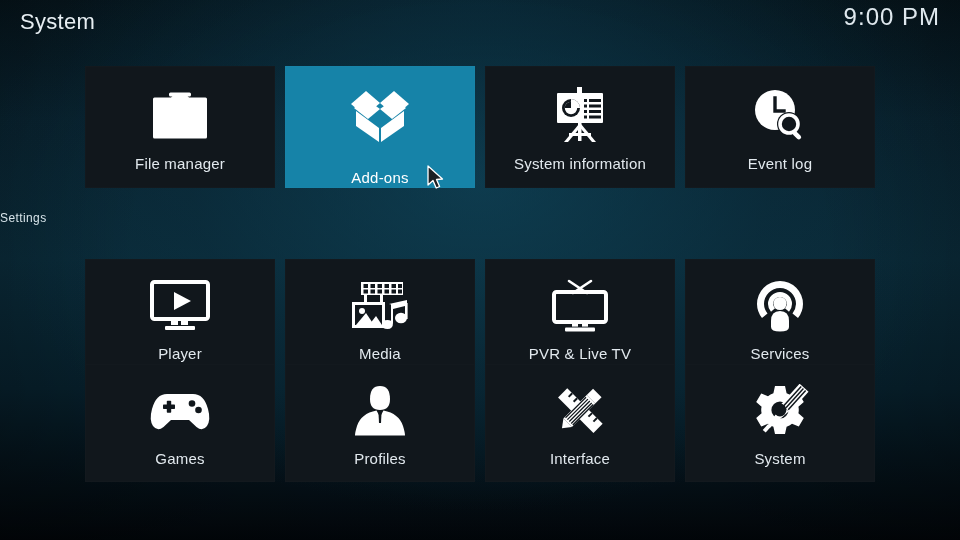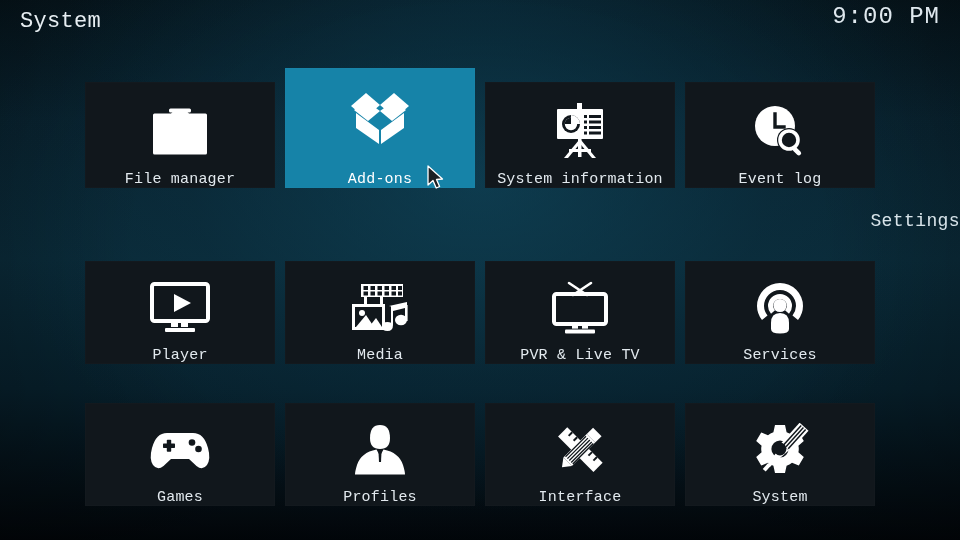--- a/index.html
+++ b/index.html
@@ -17,21 +17,20 @@
 
   #screen {
     position: relative;
     width: 960px;
     height: 540px;
     overflow: hidden;
     background:
       radial-gradient(ellipse 640px 420px at 50% 34%, rgba(17,76,99,0.55) 0%, rgba(12,52,70,0.30) 45%, rgba(5,22,32,0.0) 78%),
       radial-gradient(ellipse 900px 300px at 50% 0%, rgba(8,40,55,0.70) 0%, rgba(4,16,24,0.0) 70%),
       linear-gradient(180deg, #061218 0%, #092330 22%, #0a2a38 48%, #07202c 72%, #03090e 97%, #01060a 100%);
-    font-family: Liberation Mono, monospace;
   }
   
   #screen::after {
     content: "";
     position: absolute;
     inset: 0;
     pointer-events: none;
     background:
       radial-gradient(ellipse 760px 520px at 50% 45%, rgba(0,0,0,0) 45%, rgba(0,0,0,0.45) 100%);
   }
@@ -65,25 +64,24 @@
 
   
   .row {
     position: absolute;
     left: 85px;
     width: 790px;
     height: 122px;
     display: flex;
     gap: 10px;
     z-index: 4;
-    align-items: flex-end;
   }
   #row1 { top: 66px; }
-  #row2 { top: 248px; height: 116px; }
-  #row3 { top: 388px; height: 118px; }
+  #row2 { top: 259px; height: 116px; }
+  #row3 { top: 364px; height: 118px; }
 
   .tile {
     position: relative;
     flex: 1 1 0;
     background: #11171c;
     box-shadow: inset 0 0 0 1px rgba(255,255,255,0.012);
     display: flex;
     flex-direction: column;
     align-items: center;
     justify-content: flex-start;
@@ -122,22 +120,22 @@
   }
   #row2 .tile .label, #row3 .tile .label { margin-top: 10px; }
   .tile.selected .label { color: #ffffff; }
 
   
   .section-caption {
     position: absolute;
     top: 211px;
     left: 0;
     width: 960px;
-    text-align: right;
-    font-size: 18px;
+    text-align: left;
+    font-size: 12px;
     color: #d8e4ea;
     letter-spacing: 0.4px;
     z-index: 4;
   }
 
   
   .cursor {
     position: absolute;
     left: 427px;
     top: 165px;

